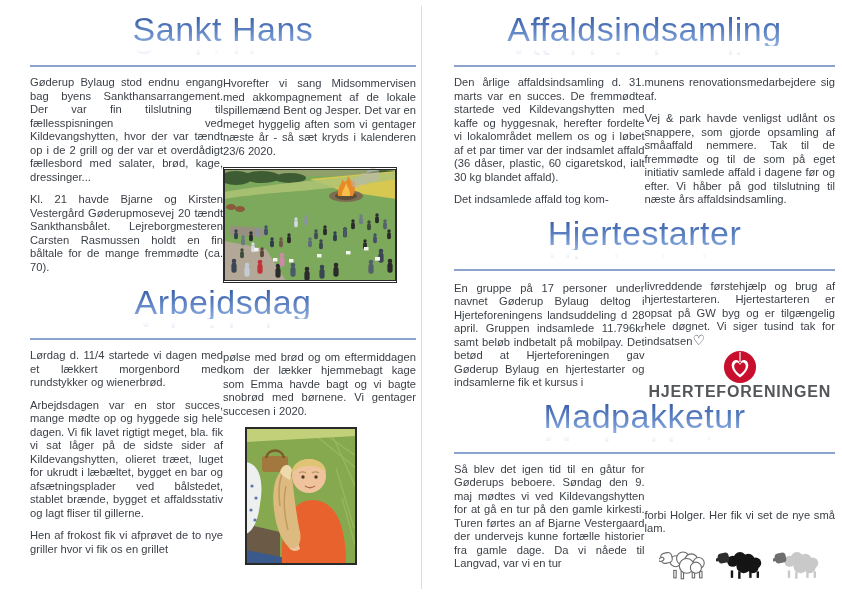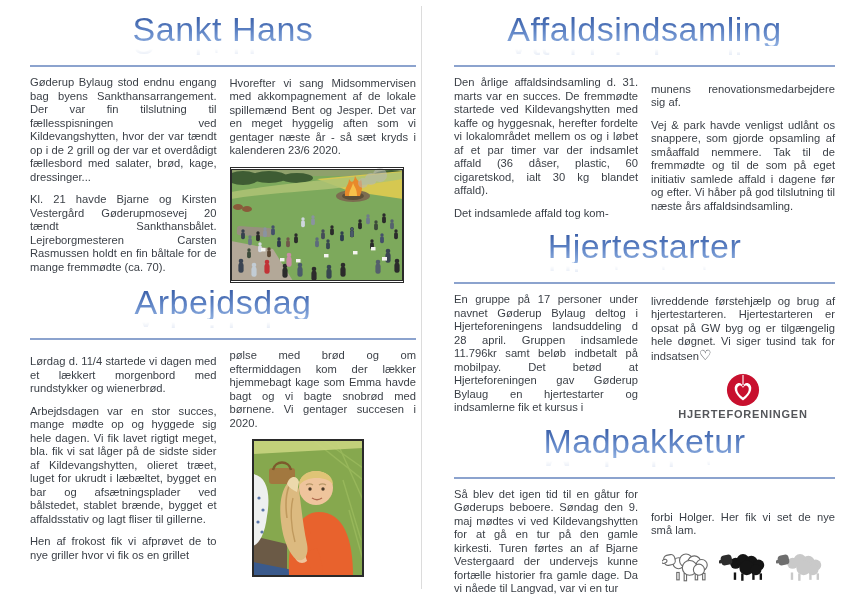--- a/index.html
+++ b/index.html
@@ -16,31 +16,31 @@
   @supports ((background-clip:text) or (-webkit-background-clip:text)){
     .t-main{background:linear-gradient(180deg,#2f539e 0%,#5d82c4 55%,#8fafe0 100%);
             -webkit-background-clip:text;background-clip:text;color:transparent;}
   }
   .t-refl{display:block;font-size:34px;font-weight:400;line-height:1;color:#6d8fcb;
           transform:scaleY(-1);height:14px;overflow:hidden;opacity:.33;letter-spacing:0.5px;
           -webkit-mask-image:linear-gradient(to bottom,rgba(0,0,0,.85),transparent 80%);
           mask-image:linear-gradient(to bottom,rgba(0,0,0,.85),transparent 80%);}
   .rule{height:2px;background:#8ca3ce;border:none;margin:5px 0 9px 0;}
 
-  .cols{display:flex;gap:13px;align-items:center;}
+  .cols{display:flex;align-items:flex-end;}
   .col{flex:1;min-width:0;text-align:justify;font-size:11.2px;line-height:13.5px;color:#3a3f46;}
   .col p{margin:0 0 9px 0;}
 
   .photo{display:block;border:1px solid #2a2a2a;margin-top:4px;}
   #bonfire-photo{width:172px;height:114px;}
   #boy-photo{width:110px;height:136px;margin-left:22px;}
 
   .hj-wrap{text-align:center;margin-top:2px;}
   .hj-logo{display:block;margin:2px auto 1px auto;width:34px;height:34px;}
-  .hj-name{font-weight:bold;font-size:11px;letter-spacing:0.8px;color:#54565a;white-space:nowrap;}
+  .hj-name{font-weight:bold;font-size:16px;letter-spacing:0.8px;color:#54565a;white-space:nowrap;}
   .heart-glyph{font-size:14px;color:#3a3f46;}
 
   .sheep-row{display:flex;gap:9px;justify-content:center;align-items:flex-end;margin-top:1px;}
   .sheep{width:48px;height:32px;}
 </style>
 </head>
 <body>
 
 <div class="page-divider"></div>
 
@@ -249,21 +249,21 @@
     <div class="title-wrap" style="padding-top:0">
       <span class="t-main">Hjertestarter</span>
       <span class="t-refl">Hjertestarter</span>
     </div>
     <div class="rule"></div>
     <div class="cols">
       <div class="col">
         <p>En gruppe på 17 personer under navnet Gøderup Bylaug deltog i Hjerteforeningens landsuddeling d 28 april. Gruppen indsamlede 11.796kr samt beløb indbetalt på mobilpay. Det betød at Hjerteforeningen gav Gøderup Bylaug en hjertestarter og indsamlerne fik et kursus i</p>
       </div>
       <div class="col">
-        <p style="margin-bottom:10px"><span>livreddende førstehjælp og brug af hjertestarteren. Hjertestarteren er opsat på GW byg og er tilgængelig hele døgnet. Vi siger tusind tak for indsatsen</span><span class="heart-glyph">♡</span></p>
+        <p style="margin-bottom:2px"><span>livreddende førstehjælp og brug af hjertestarteren. Hjertestarteren er opsat på GW byg og er tilgængelig hele døgnet. Vi siger tusind tak for indsatsen</span><span class="heart-glyph">♡</span></p>
         <div class="hj-wrap">
           <svg class="hj-logo" viewBox="0 0 36 36">
             <circle cx="18" cy="18" r="17" fill="#c8102e"></circle>
             <path d="M18,29 C8,22 7,13 12.5,10.8 C15.5,9.7 17.5,12.5 18,14 C18.5,12.5 20.5,9.7 23.5,10.8 C29,13 28,22 18,29 Z" fill="#ffffff"></path>
             <path d="M18,26 C11,21 10.5,14.8 14,13.4 C16,12.7 17.6,14.6 18,16 C18.4,14.6 20,12.7 22,13.4 C25.5,14.8 25,21 18,26 Z" fill="#c8102e"></path>
             <rect x="17" y="1" width="2" height="13" fill="#c8102e"></rect>
             <rect x="17.4" y="2" width="1.2" height="11" fill="#ffffff"></rect>
           </svg>
           <div class="hj-name">HJERTEFORENINGEN</div>
         </div>

